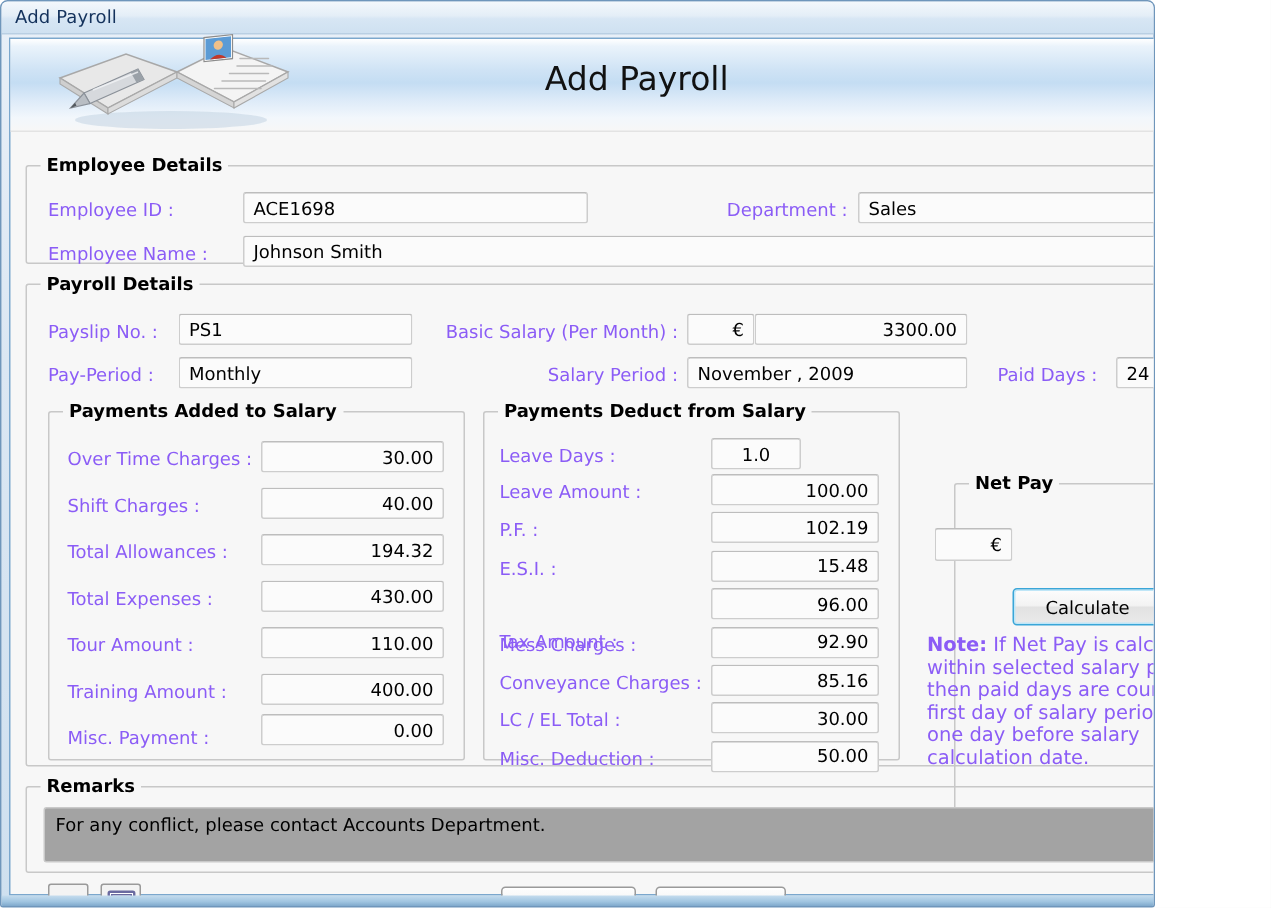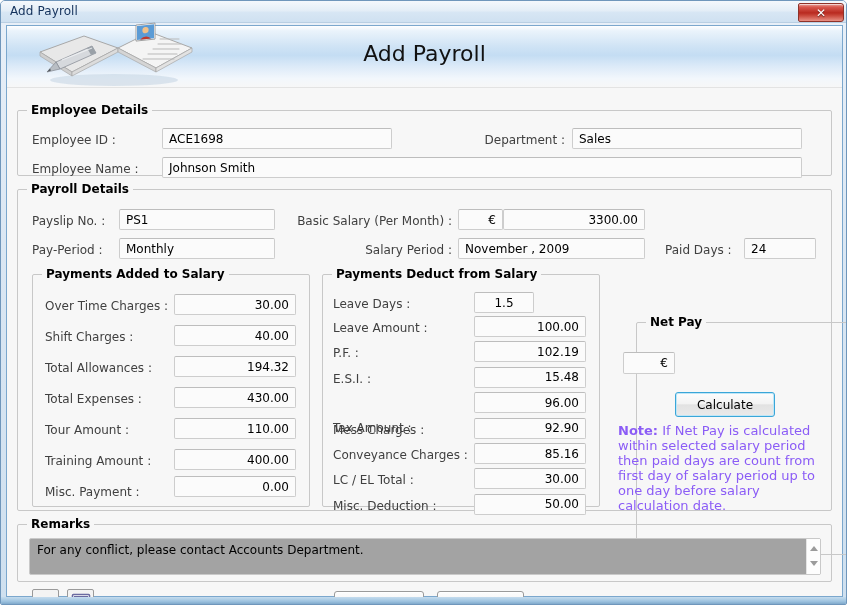--- a/index.html
+++ b/index.html
@@ -11,21 +11,21 @@
     width: 847px; height: 605px;
     font-family: "DejaVu Sans", "Liberation Sans", sans-serif;
     font-size: 12px;
     color: #000;
     overflow: hidden;
   }
 
   
   .window {
     position: absolute; left: 0; top: 0;
-    width: 847px; height: 605px;
+    width: 770px; height: 605px;
     background: linear-gradient(to bottom, #e9f0f8 0%, #dbe7f3 40%, #cfe0ef 100%);
     border: 1px solid #6f96bb;
     border-radius: 5px 5px 2px 2px;
     overflow: hidden;
   }
   .titlebar {
     position: absolute; left: 0; top: 0;
     width: 847px; height: 22px;
     background: linear-gradient(to bottom, #f4f8fc 0%, #e4eef7 45%, #d7e6f4 55%, #cfe1f1 100%);
     border-bottom: 1px solid #b9cfe3;
@@ -90,21 +90,21 @@
     position: absolute; top: -8px; left: 9px;
     background: #f7f7f7;
     padding: 0 4px;
     font-size: 12px; font-weight: bold; color: #000;
     white-space: nowrap;
   }
 
   
   .lbl {
     position: absolute;
-    font-size: 12px; color: #404040;
+    font-size: 12px; color: #8b5cf6;
     white-space: nowrap;
     line-height: 14px;
   }
   .lbl.right { text-align: right; }
 
   .fld {
     position: absolute;
     background: #fbfbfb;
     border: 1px solid #cdcdcd;
     border-top-color: #bdbdbd;
@@ -287,21 +287,21 @@
         <div class="lbl" style="left: 38px; top: 428px;">Training Amount :</div>
         <div class="fld num" style="left: 167px; top: 423px; width: 122px; height: 21px;">400.00</div>
         <div class="lbl" style="left: 38px; top: 459px;">Misc. Payment :</div>
         <div class="fld num" style="left: 167px; top: 450px; width: 122px; height: 21px;">0.00</div>
       </div>
 
     <div class="group" style="left:315px; top:248px; width:278px; height:233px;">
       <div class="group-title">Payments Deduct from Salary</div>
     </div>
     <div class="lbl" style="left:326px; top:271px;">Leave Days :</div>
-    <div class="fld ctr" style="left:467px; top:266px; width:60px; height:21px;">1.5</div>
+    <div class="fld ctr" style="left:467px; top:266px; width:60px; height:21px;">1.0</div>
     <div id="deduct-rows">
         <div class="lbl" style="left: 326px; top: 295px;">Leave Amount :</div>
         <div class="fld num" style="left: 467px; top: 290px; width: 112px; height: 21px;">100.00</div>
         <div class="lbl" style="left: 326px; top: 320.4px;">P.F. :</div>
         <div class="fld num" style="left: 467px; top: 315.4px; width: 112px; height: 21px;">102.19</div>
         <div class="lbl" style="left: 326px; top: 345.8px;">E.S.I. :</div>
         <div class="fld num" style="left: 467px; top: 340.8px; width: 112px; height: 21px;">15.48</div>
         <div class="lbl" style="left: 326px; top: 371.2px; margin-top: 24px;">Tax Amount :</div>
         <div class="fld num" style="left: 467px; top: 366.2px; width: 112px; height: 21px;">96.00</div>
         <div class="lbl" style="left: 326px; top: 396.6px;">Mess Charges :</div>

